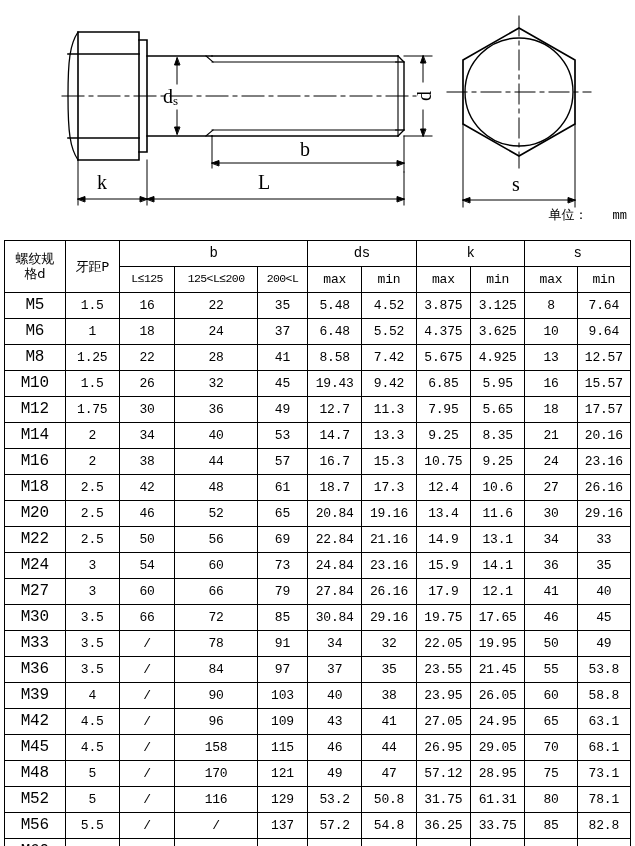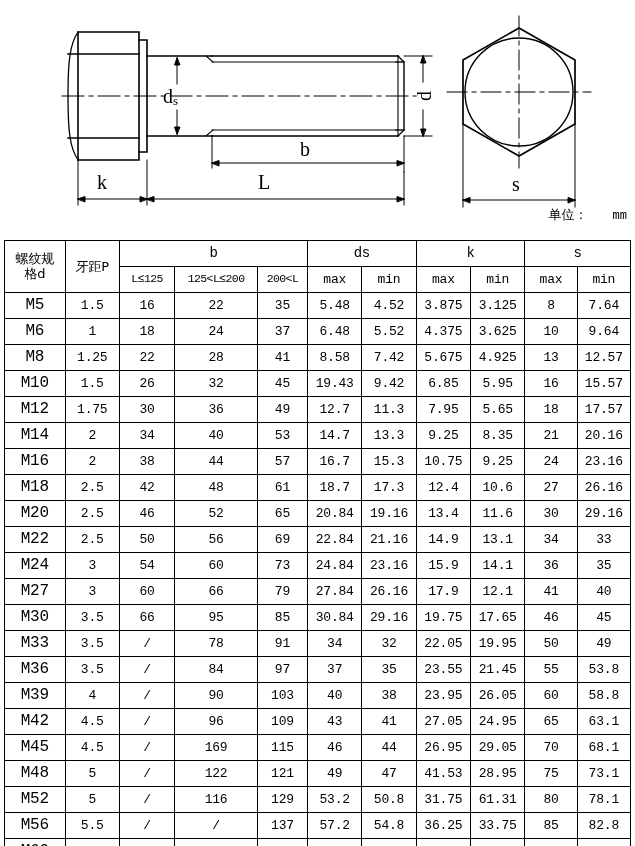--- a/index.html
+++ b/index.html
@@ -438,21 +438,21 @@
           <td>26.16</td>
           <td>17.9</td>
           <td>12.1</td>
           <td>41</td>
           <td>40</td>
         </tr>
         <tr>
           <td class="size">M30</td>
           <td>3.5</td>
           <td>66</td>
-          <td>95</td>
+          <td>72</td>
           <td>85</td>
           <td>30.84</td>
           <td>29.16</td>
           <td>19.75</td>
           <td>17.65</td>
           <td>46</td>
           <td>45</td>
         </tr>
         <tr>
           <td class="size">M33</td>
@@ -503,38 +503,38 @@
           <td>41</td>
           <td>27.05</td>
           <td>24.95</td>
           <td>65</td>
           <td>63.1</td>
         </tr>
         <tr>
           <td class="size">M45</td>
           <td>4.5</td>
           <td>/</td>
-          <td>169</td>
+          <td>158</td>
           <td>115</td>
           <td>46</td>
           <td>44</td>
           <td>26.95</td>
           <td>29.05</td>
           <td>70</td>
           <td>68.1</td>
         </tr>
         <tr>
           <td class="size">M48</td>
           <td>5</td>
           <td>/</td>
-          <td>122</td>
+          <td>170</td>
           <td>121</td>
           <td>49</td>
           <td>47</td>
-          <td>41.53</td>
+          <td>57.12</td>
           <td>28.95</td>
           <td>75</td>
           <td>73.1</td>
         </tr>
         <tr>
           <td class="size">M52</td>
           <td>5</td>
           <td>/</td>
           <td>116</td>
           <td>129</td>

